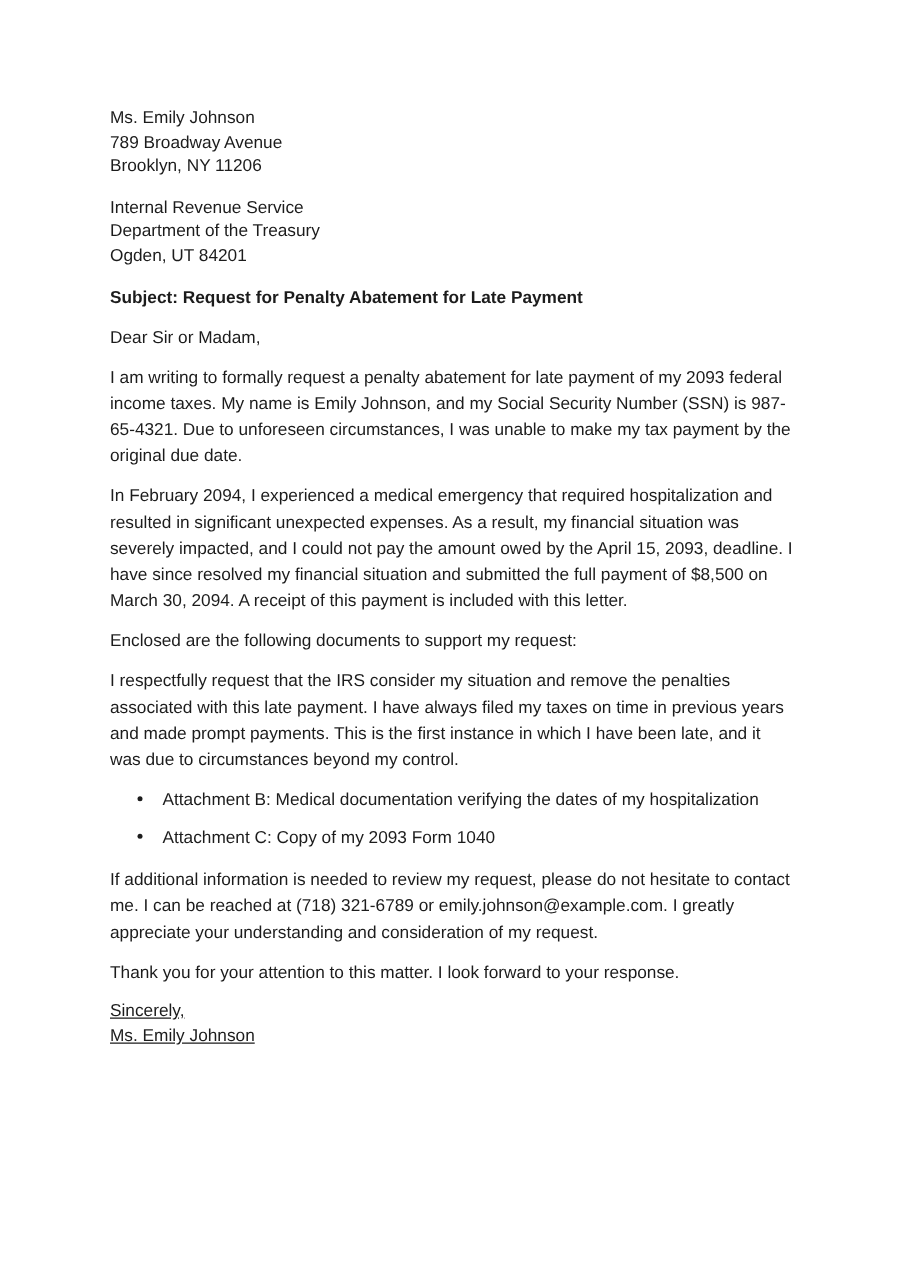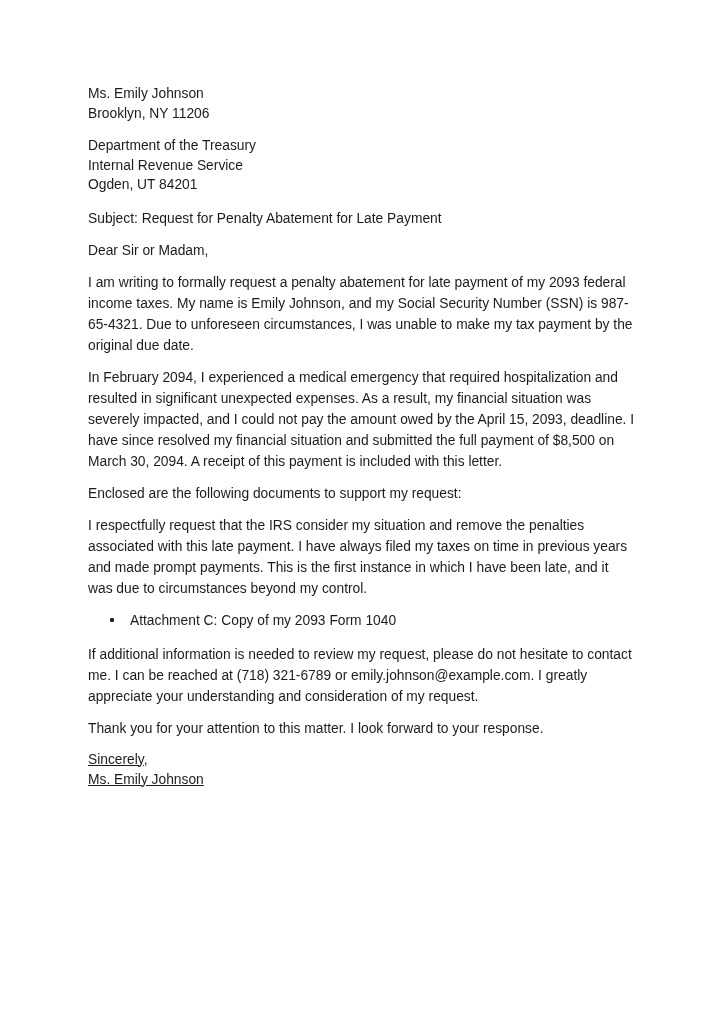--- a/index.html
+++ b/index.html
@@ -24,21 +24,21 @@
     font-size: 13.8px;
     line-height: 20px;
   }
   .block { margin-bottom: 13px; }
   .block div { line-height: 19.5px; }
   .para {
     margin-bottom: 11px;
     line-height: 21px;
     text-align: left;
   }
-  .subject { font-weight: 400; }
+  .subject { font-weight: 700; }
   ul.attachments {
     list-style: none;
     margin: 2px 0 13px 0;
   }
   ul.attachments li {
     position: relative;
     padding-left: 42px;
     margin-bottom: 9px;
     line-height: 21px;
   }
@@ -54,44 +54,46 @@
   .signoff div { line-height: 20px; text-decoration: underline; }
 </style>
 </head>
 <body>
 
 <div class="page">
   <div class="letter">
 
     <div class="block">
       <div>Ms. Emily Johnson</div>
+      <div>789 Broadway Avenue</div>
       <div>Brooklyn, NY 11206</div>
     </div>
 
     <div class="block">
+      <div>Internal Revenue Service</div>
       <div>Department of the Treasury</div>
-      <div>Internal Revenue Service</div>
       <div>Ogden, UT 84201</div>
     </div>
 
     <div class="para subject">Subject: Request for Penalty Abatement for Late Payment</div>
 
     <div class="para">Dear Sir or Madam,</div>
 
     <div class="para">I am writing to formally request a penalty abatement for late payment of my 2093 federal income taxes. My name is Emily Johnson, and my Social Security Number (SSN) is 987-65-4321. Due to unforeseen circumstances, I was unable to make my tax payment by the original due date.</div>
 
     <div class="para">In February 2094, I experienced a medical emergency that required hospitalization and resulted in significant unexpected expenses. As a result, my financial situation was severely impacted, and I could not pay the amount owed by the April 15, 2093, deadline. I have since resolved my financial situation and submitted the full payment of $8,500 on March 30, 2094. A receipt of this payment is included with this letter.</div>
 
     <div class="para">Enclosed are the following documents to support my request:</div>
 
     <div class="para">I respectfully request that the IRS consider my situation and remove the penalties associated with this late payment. I have always filed my taxes on time in previous years and made prompt payments. This is the first instance in which I have been late, and it was due to circumstances beyond my control.</div>
 
     <ul class="attachments">
       <li>
         <span class="bullet-dot"></span>
+        <span>Attachment B: Medical documentation verifying the dates of my hospitalization</span>
       </li>
       <li>
         <span class="bullet-dot"></span>
         <span>Attachment C: Copy of my 2093 Form 1040</span>
       </li>
     </ul>
 
     <div class="para">If additional information is needed to review my request, please do not hesitate to contact me. I can be reached at (718) 321-6789 or emily.johnson@example.com. I greatly appreciate your understanding and consideration of my request.</div>
 
     <div class="para">Thank you for your attention to this matter. I look forward to your response.</div>

